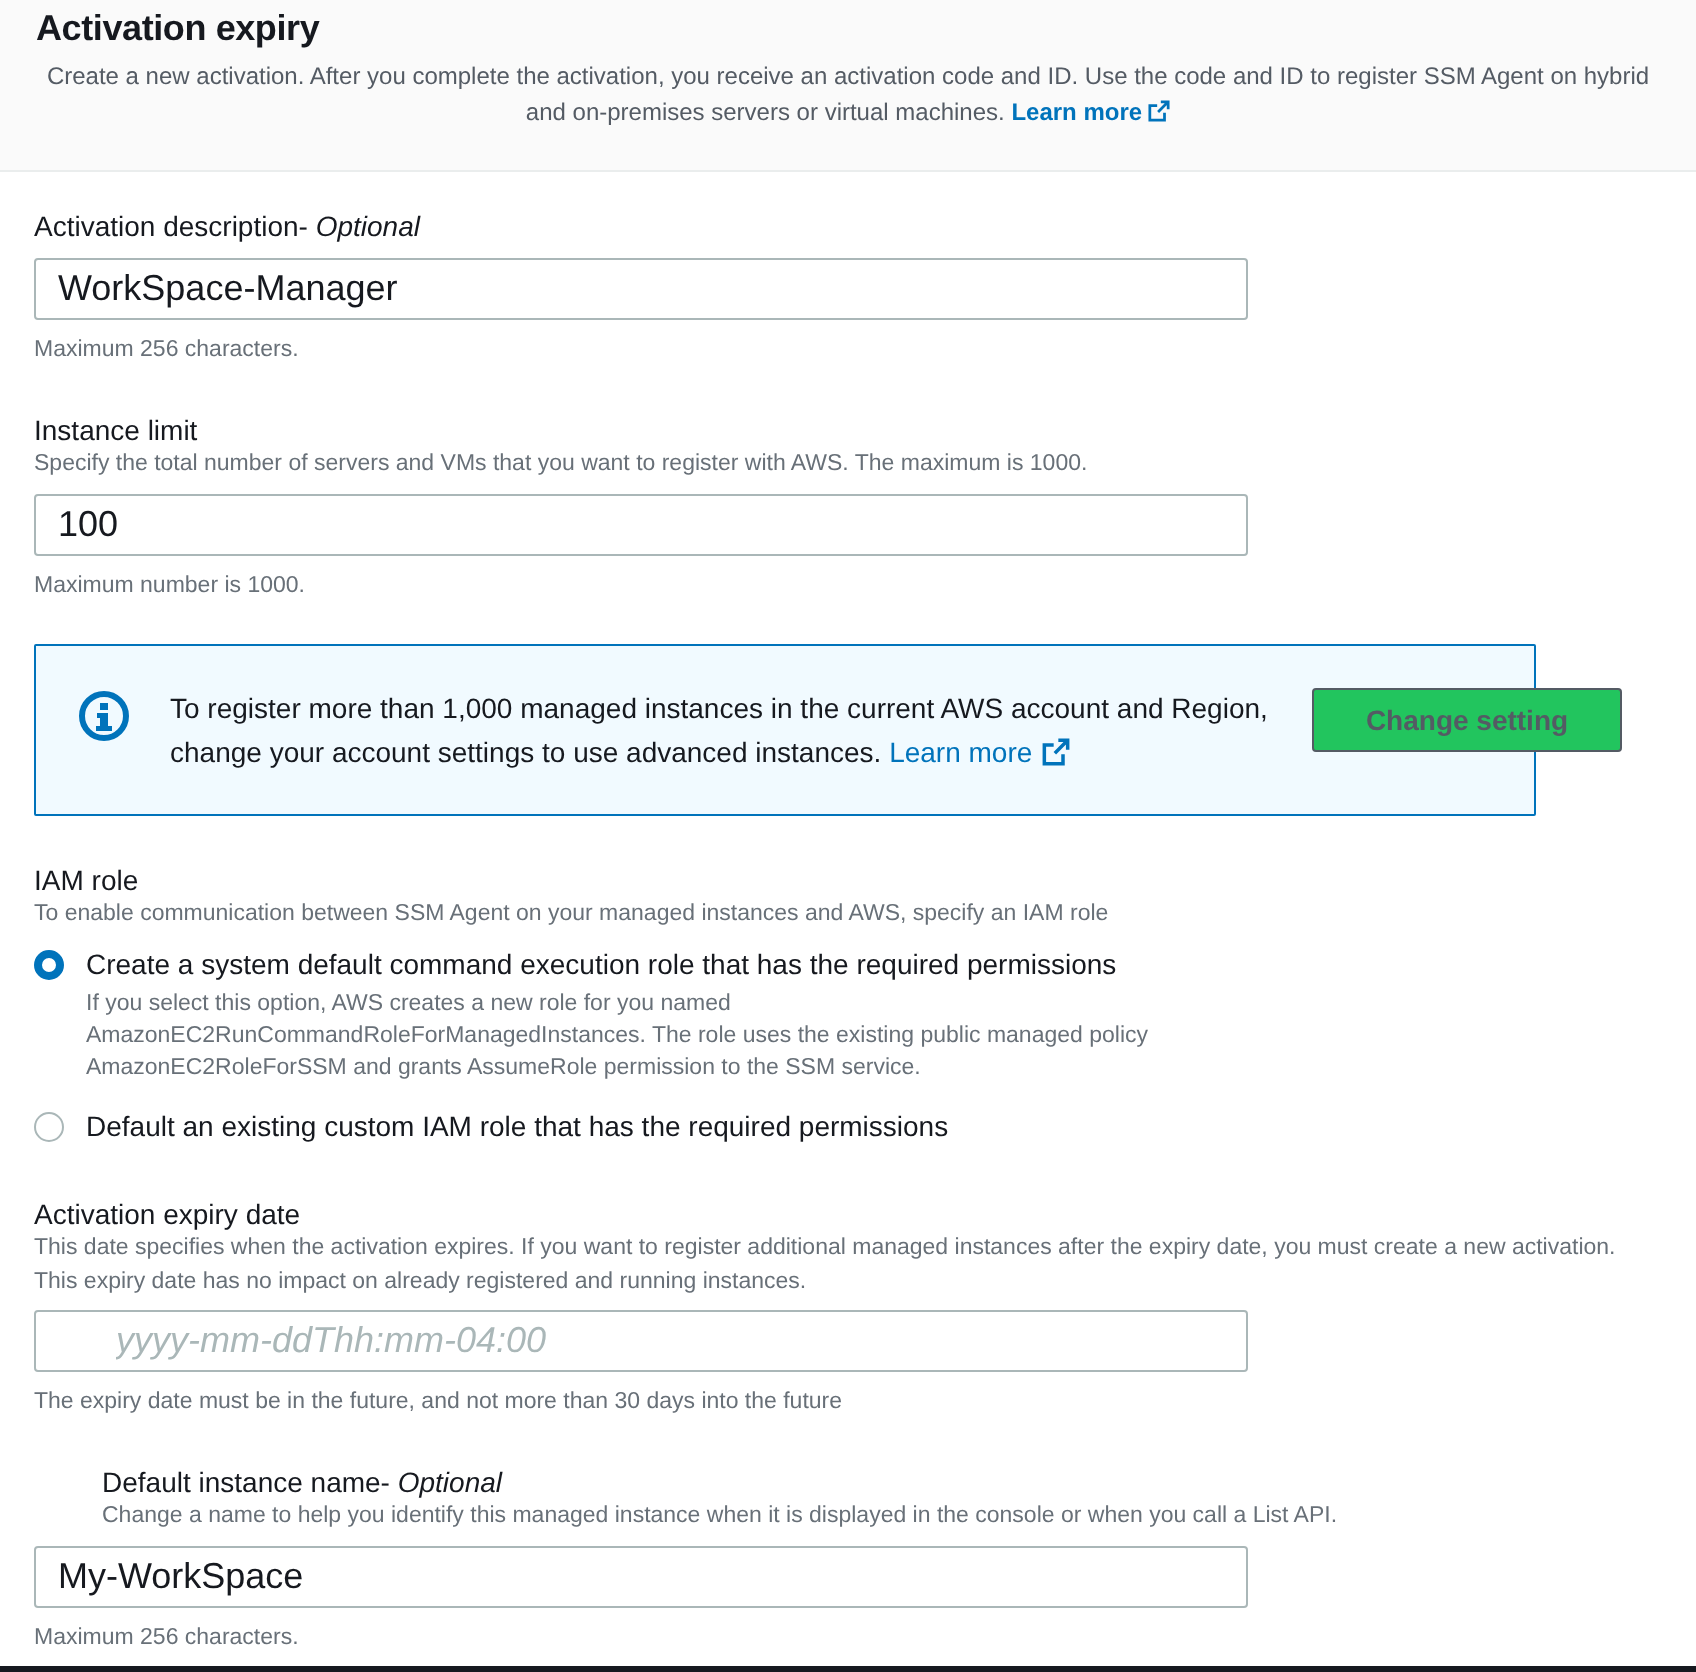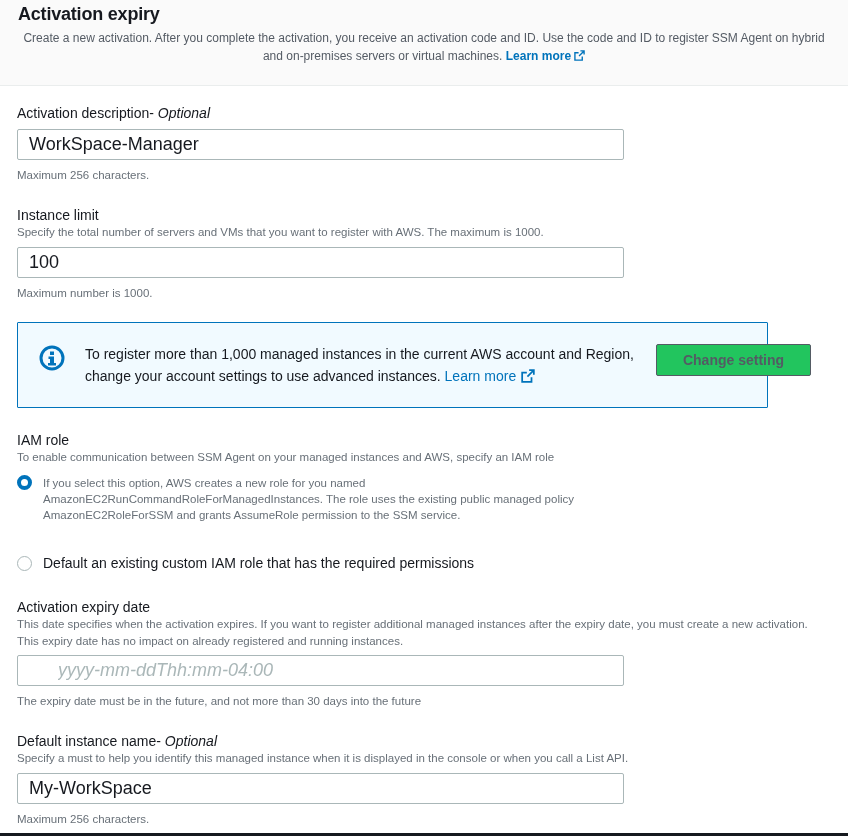--- a/index.html
+++ b/index.html
@@ -98,37 +98,38 @@
   <button class="change-btn">Change setting</button>
 </div>
 
 <div class="field" style="top:431px;">
   <div class="label">IAM role</div>
   <div class="desc">To enable communication between SSM Agent on your managed instances and AWS, specify an IAM role</div>
 </div>
 <div class="radio-row" style="top:473px;">
   <span class="radio checked"></span>
   <div class="radio-text">
+    <div class="radio-label">Create a system default command execution role that has the required permissions</div>
     <div class="radio-desc" style="width:590px;">If you select this option, AWS creates a new role for you named AmazonEC2RunCommandRoleForManagedInstances. The role uses the existing public managed policy AmazonEC2RoleForSSM and grants AssumeRole permission to the SSM service.</div>
   </div>
 </div>
 <div class="radio-row" style="top:554px;">
   <span class="radio unchecked"></span>
   <div class="radio-text">
     <div class="radio-label">Default an existing custom IAM role that has the required permissions</div>
   </div>
 </div>
 
 <div class="field" style="top:598px; width:815px;">
   <div class="label">Activation expiry date</div>
   <div class="desc">This date specifies when the activation expires. If you want to register additional managed instances after the expiry date, you must create a new activation. This expiry date has no impact on already registered and running instances.</div>
 </div>
 <input class="input" style="top: 655px; padding-left: 40px;" type="text" placeholder="yyyy-mm-ddThh:mm-04:00">
 <div class="hint" style="top:693px;">The expiry date must be in the future, and not more than 30 days into the future</div>
 
-<div class="field" style="top:732px;">
+<div class="field" style="top:732px;margin-left:34px;">
   <div class="label"><span>Default instance name-</span> <em>Optional</em></div>
-  <div class="desc">Specify a must to help you identify this managed instance when it is displayed in the console or when you call a List API.</div>
+  <div class="desc">Change a name to help you identify this managed instance when it is displayed in the console or when you call a List API.</div>
 </div>
 <input class="input" style="top: 773px;" type="text" value="My-WorkSpace">
 <div class="hint" style="top:811px;">Maximum 256 characters.</div>
 
 <div class="bottom-rule"></div>
 
 </body></html>

